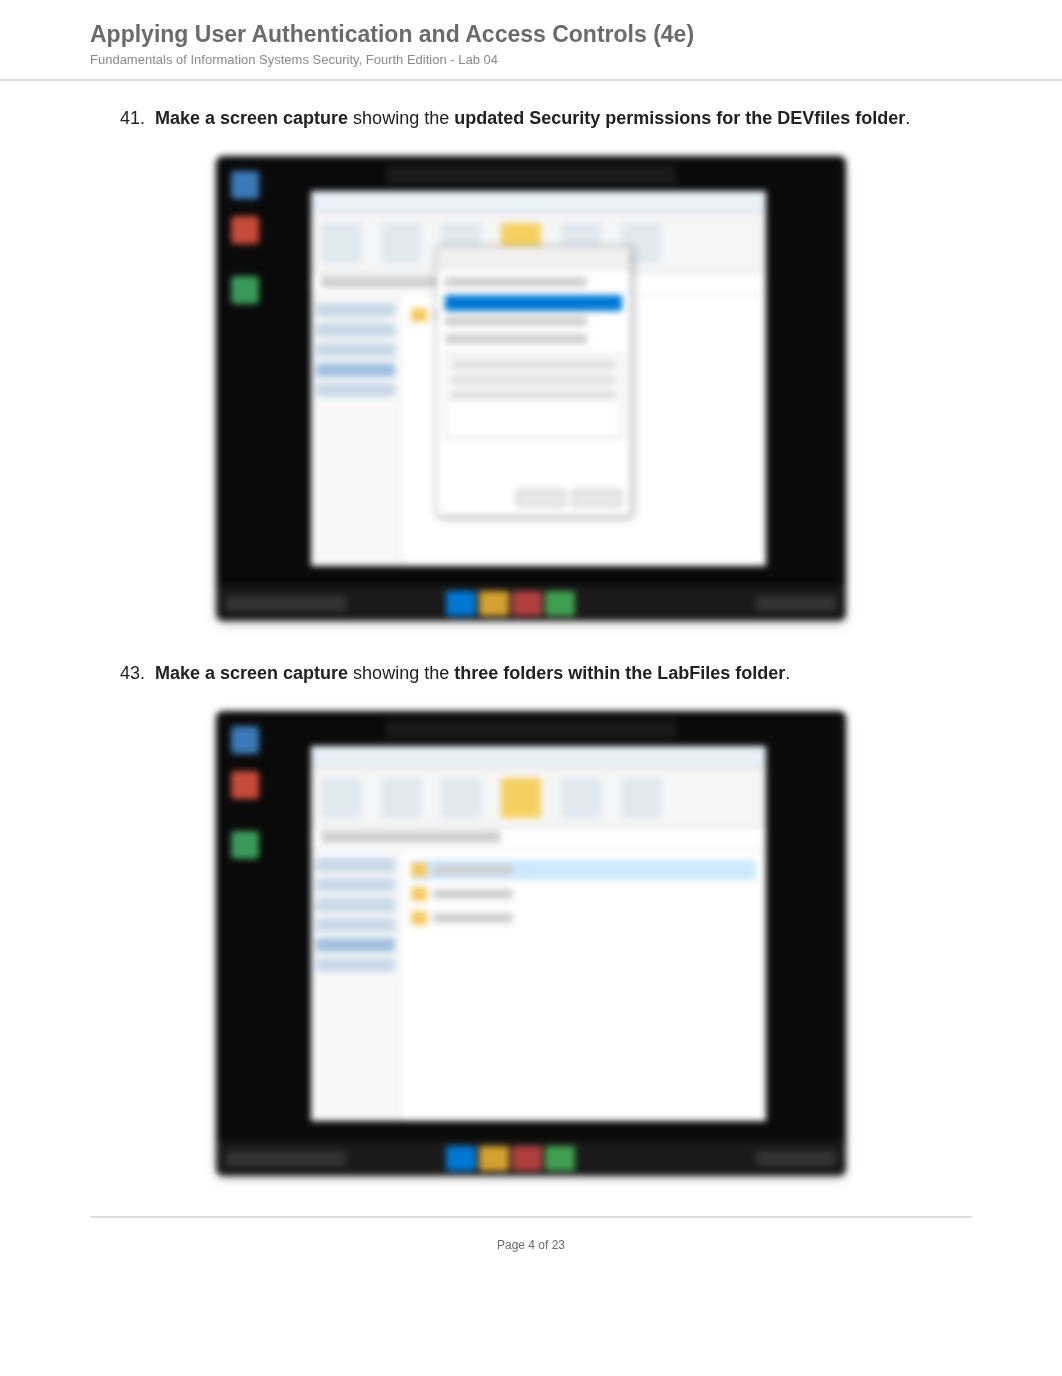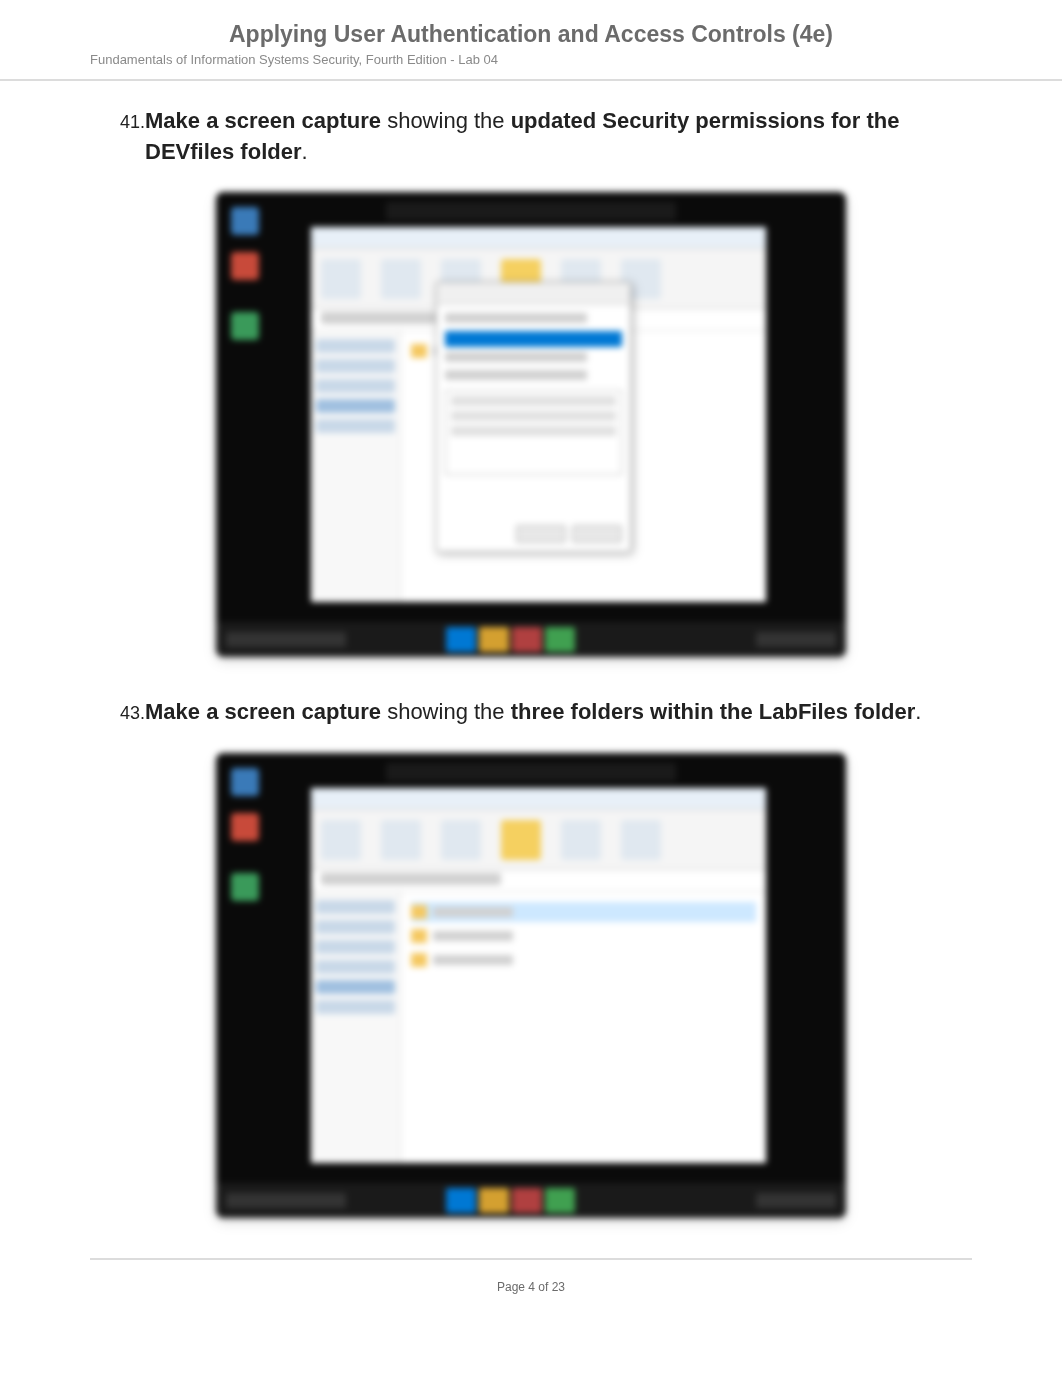--- a/index.html
+++ b/index.html
@@ -17,44 +17,44 @@
     .header {
       padding: 0 90px 12px 90px;
       border-bottom: 2px solid #dcdcdc;
       margin-bottom: 25px;
     }
     .doc-title {
       font-size: 23px;
       font-weight: bold;
       color: #6b6b6b;
       line-height: 1.3;
-      text-align: center;
     }
     .doc-subtitle {
       font-size: 13px;
       color: #8a8a8a;
       margin-top: 2px;
     }
     .content {
       padding: 0 90px;
     }
     .instruction-item {
       display: flex;
       align-items: baseline;
       margin-bottom: 25px;
       padding-left: 20px;
     }
     .instruction-number {
       font-size: 18px;
       color: #222;
       min-width: 35px;
       text-align: right;
+      margin-right: 10px;
     }
     .instruction-text {
-      font-size: 22px;
+      font-size: 18px;
       color: #222;
       line-height: 1.4;
     }
     .bold {
       font-weight: bold;
     }
     .screenshot-container {
       display: flex;
       justify-content: center;
       margin: 25px 0 40px 0;

